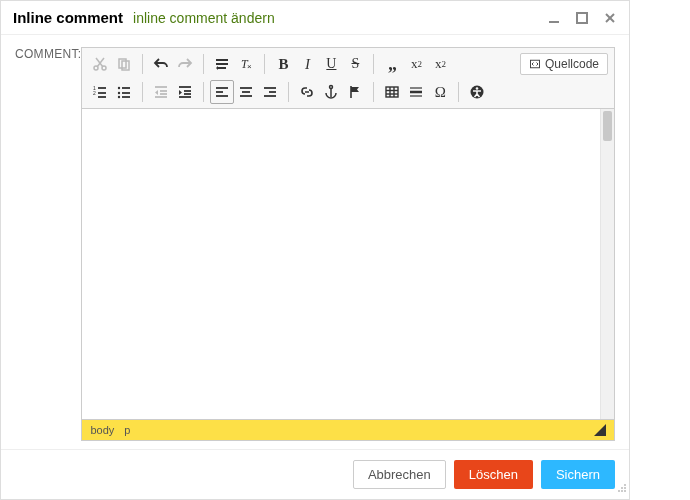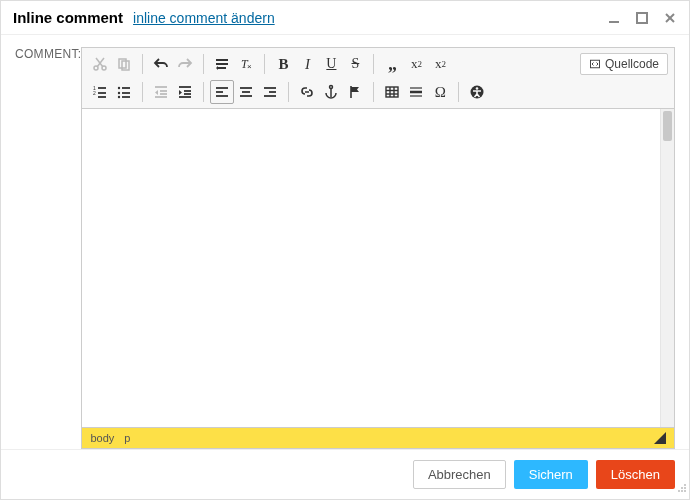--- a/index.html
+++ b/index.html
@@ -1,41 +1,41 @@
 <!DOCTYPE html>
 <html><head>
 <meta charset="utf-8">
 <style>
   * { box-sizing: border-box; }
   html, body { margin: 0; padding: 0; font-family: Arial, Helvetica, sans-serif; background: #fff; }
-  .modal { width: 690px; height: 500px; border: 1px solid #ddd; background: #fff; display: flex; flex-direction: column; position: relative; }
+  .modal { width: 630px; height: 500px; border: 1px solid #ddd; background: #fff; display: flex; flex-direction: column; position: relative; }
   .modal-header { display: flex; align-items: center; padding: 8px 12px; border-bottom: 1px solid #eee; }
   .modal-title { font-weight: bold; font-size: 15px; color: #000; }
-  .modal-subtitle { font-size: 14px; color: #0369a1; margin-left: 10px; text-decoration: underline; }
+  .modal-subtitle { font-size: 14px; color: #4d7c0f; margin-left: 10px; }
   .modal-winbtns { margin-left: auto; display: flex; gap: 14px; color: #888; }
   .winbtn { cursor: pointer; font-size: 14px; line-height: 1; }
   .winbtn svg { display: block; }
   .modal-body { flex: 1; padding: 12px 14px 0 14px; display: flex; flex-direction: row; overflow: hidden; }
   .field-label { font-size: 12px; color: #666; letter-spacing: .3px; margin-bottom: 6px; }
   .editor { border: 1px solid #ccc; flex: 1; display: flex; flex-direction: column; min-height: 0; }
   .toolbar { background: #f7f7f7; border-bottom: 1px solid #ccc; padding: 4px 6px; display: flex; flex-wrap: wrap; align-items: center; row-gap: 4px; }
   .tool-group { display: flex; align-items: center; }
   .tool-sep { width: 1px; height: 20px; background: #ccc; margin: 0 6px; }
   .tool-btn { width: 24px; height: 24px; display: flex; align-items: center; justify-content: center; cursor: pointer; color: #333; border-radius: 2px; }
   .tool-btn.disabled { color: #bbb; cursor: default; }
   .tool-btn svg { width: 16px; height: 16px; display: block; }
   .tool-row2 { width: 100%; display: flex; align-items: center; }
   .src-btn { margin-left: auto; border: 1px solid #ccc; background: #fff; padding: 3px 8px; font-size: 12px; color: #444; cursor: pointer; display: flex; align-items: center; gap: 4px; border-radius: 2px; }
   .editor-body { flex: 1; position: relative; background: #fff; }
   .editor-scrolltrack { position: absolute; right: 0; top: 0; bottom: 0; width: 14px; background: #f1f1f1; border-left: 1px solid #e5e5e5; }
   .editor-thumb { position: absolute; left: 2px; right: 2px; top: 2px; height: 30px; background: #c8c8c8; border-radius: 2px; }
   .editor-path { background: #fde047; border-top: 1px solid #ccc; padding: 4px 8px; font-size: 11px; color: #555; display: flex; align-items: center; position: relative; }
   .editor-path .grip { margin-left: auto; }
   .grip svg { display: block; }
-  .modal-footer { border-top: 1px solid #eee; padding: 10px 14px; display: flex; justify-content: flex-end; gap: 8px; position: relative; }
+  .modal-footer { border-top: 1px solid #eee; padding: 10px 14px; display: flex; justify-content: flex-end; gap: 8px; position: relative; margin-top: 8px; }
   .btn { font-size: 13px; padding: 6px 14px; border-radius: 2px; cursor: pointer; border: 1px solid transparent; }
   .btn-default { background: #fff; color: #555; border-color: #ccc; }
   .btn-danger { background: #e8461a; color: #fff; }
   .btn-primary { background: #2db8ff; color: #fff; }
   .corner-grip { position: absolute; right: 2px; bottom: 2px; color: #bbb; }
   .sub { font-size: 9px; vertical-align: sub; }
   .sup { font-size: 9px; vertical-align: super; }
 </style>
 </head>
 <body>
@@ -280,22 +280,22 @@
               <polygon points="12,0 12,12 0,12" fill="#333"></polygon>
             </svg>
         </span>
       </div>
     </div>
     <div style="height:18px;"></div>
   </div>
 
   <div class="modal-footer">
     <button class="btn btn-default">Abbrechen</button>
+    <button class="btn btn-danger">Löschen</button>
     <button class="btn btn-primary">Sichern</button>
-    <button class="btn btn-danger">Löschen</button>
     <span class="corner-grip">
       <svg width="10" height="10" viewBox="0 0 10 10">
           <circle cx="8" cy="2" r="1" fill="currentColor"></circle>
           <circle cx="5" cy="5" r="1" fill="currentColor"></circle>
           <circle cx="8" cy="5" r="1" fill="currentColor"></circle>
           <circle cx="2" cy="8" r="1" fill="currentColor"></circle>
           <circle cx="5" cy="8" r="1" fill="currentColor"></circle>
           <circle cx="8" cy="8" r="1" fill="currentColor"></circle>
         </svg>
     </span>

